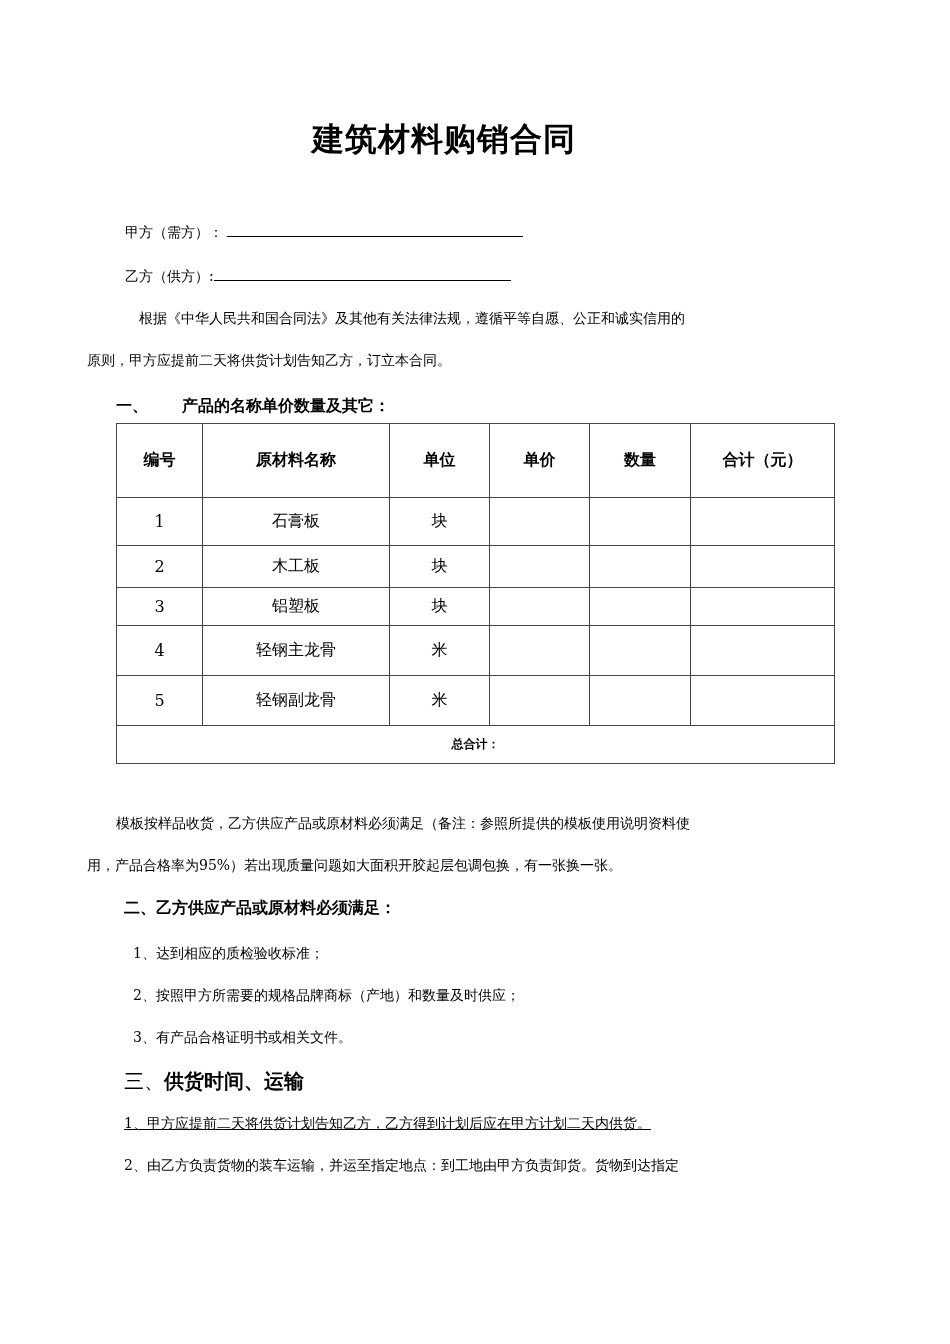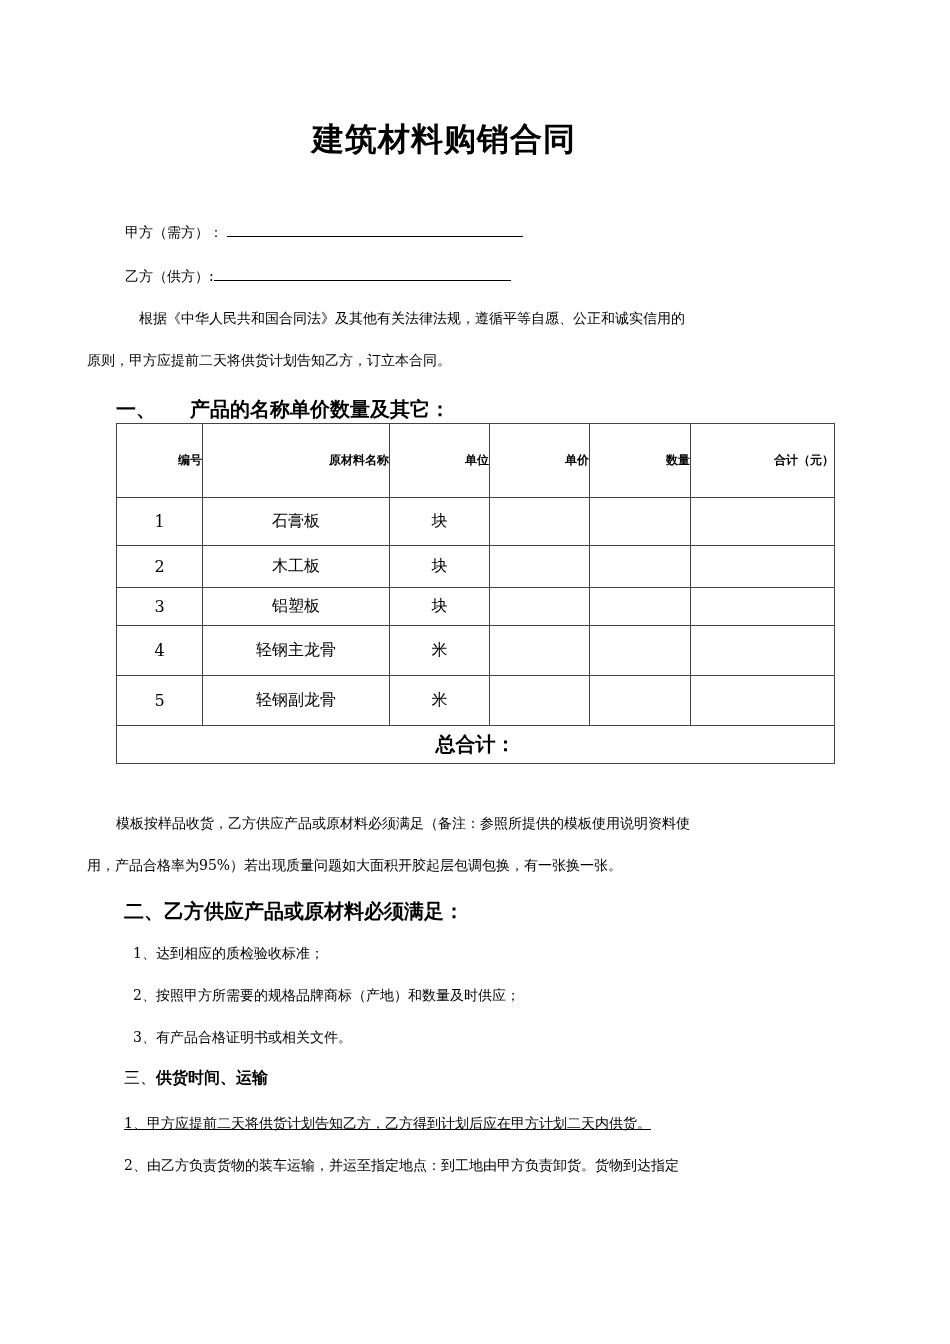--- a/index.html
+++ b/index.html
@@ -10,35 +10,35 @@
   }
   .abs { position: absolute; white-space: nowrap; }
   .title {
     left: 0; width: 888px; top: 118px; text-align: center;
     font-family: "DejaVu Sans", "Liberation Sans", sans-serif;
     font-weight: bold; font-size: 32px; letter-spacing: 1px;
   }
   .line { font-size: 14px; line-height: 26px; }
   .blank { display: inline-block; border-bottom: 1px solid #000; height: 18px; vertical-align: baseline; }
   .bold { font-family: "DejaVu Sans", "Liberation Sans", sans-serif; font-weight: bold; }
-  .heading { font-size: 20px; }
+  .heading { font-size: 16px; }
 
   table.goods {
     position: absolute; left: 116px; top: 423px; width: 718px;
     border-collapse: collapse; table-layout: fixed;
     font-size: 16px;
   }
   table.goods td, table.goods th {
     border: 1px solid #444; text-align: center; vertical-align: middle; padding: 0;
   }
   table.goods th {
-    font-family: "DejaVu Sans", "Liberation Sans", sans-serif; font-weight: bold; font-size: 12px; text-align: right;
+    font-family: "DejaVu Sans", "Liberation Sans", sans-serif; font-weight: bold; font-size: 16px;
   }
   table.goods td.sum {
-    font-family: "DejaVu Sans", "Liberation Sans", sans-serif; font-weight: bold; font-size: 20px;
+    font-family: "DejaVu Sans", "Liberation Sans", sans-serif; font-weight: bold; font-size: 12px;
   }
 </style>
 </head>
 <body>
 
 <div class="abs title">建筑材料购销合同</div>
 
 <div class="abs line" style="left:125px; top:218px;">
   <span>甲方（需方）：</span><span class="blank" style="width:296px; margin-left:4px;"></span>
 </div>
@@ -119,17 +119,17 @@
   </table>
 
 <div class="abs line" style="left:116px; top:810px;">模板按样品收货，乙方供应产品或原材料必须满足（备注：参照所提供的模板使用说明资料使</div>
 <div class="abs line" style="left:87px; top:852px;">用，产品合格率为95%）若出现质量问题如大面积开胶起层包调包换，有一张换一张。</div>
 
 <div class="abs bold heading" style="left:124px; top:898px;">二、乙方供应产品或原材料必须满足：</div>
 <div class="abs line" style="left:133px; top:940px;">1、达到相应的质检验收标准；</div>
 <div class="abs line" style="left:133px; top:982px;">2、按照甲方所需要的规格品牌商标（产地）和数量及时供应；</div>
 <div class="abs line" style="left:133px; top:1024px;">3、有产品合格证明书或相关文件。</div>
 
-<div class="abs heading" style="left:124px; top:1068px; font-size:16px;">
+<div class="abs heading" style="left:124px; top:1068px; font-size:20px;">
   <span>三、</span><span class="bold">供货时间、运输</span>
 </div>
 <div class="abs line" style="left:124px; top:1110px;text-decoration:underline;">1、甲方应提前二天将供货计划告知乙方，乙方得到计划后应在甲方计划二天内供货。</div>
 <div class="abs line" style="left:124px; top:1152px;">2、由乙方负责货物的装车运输，并运至指定地点：到工地由甲方负责卸货。货物到达指定</div>
 
 </body></html>

